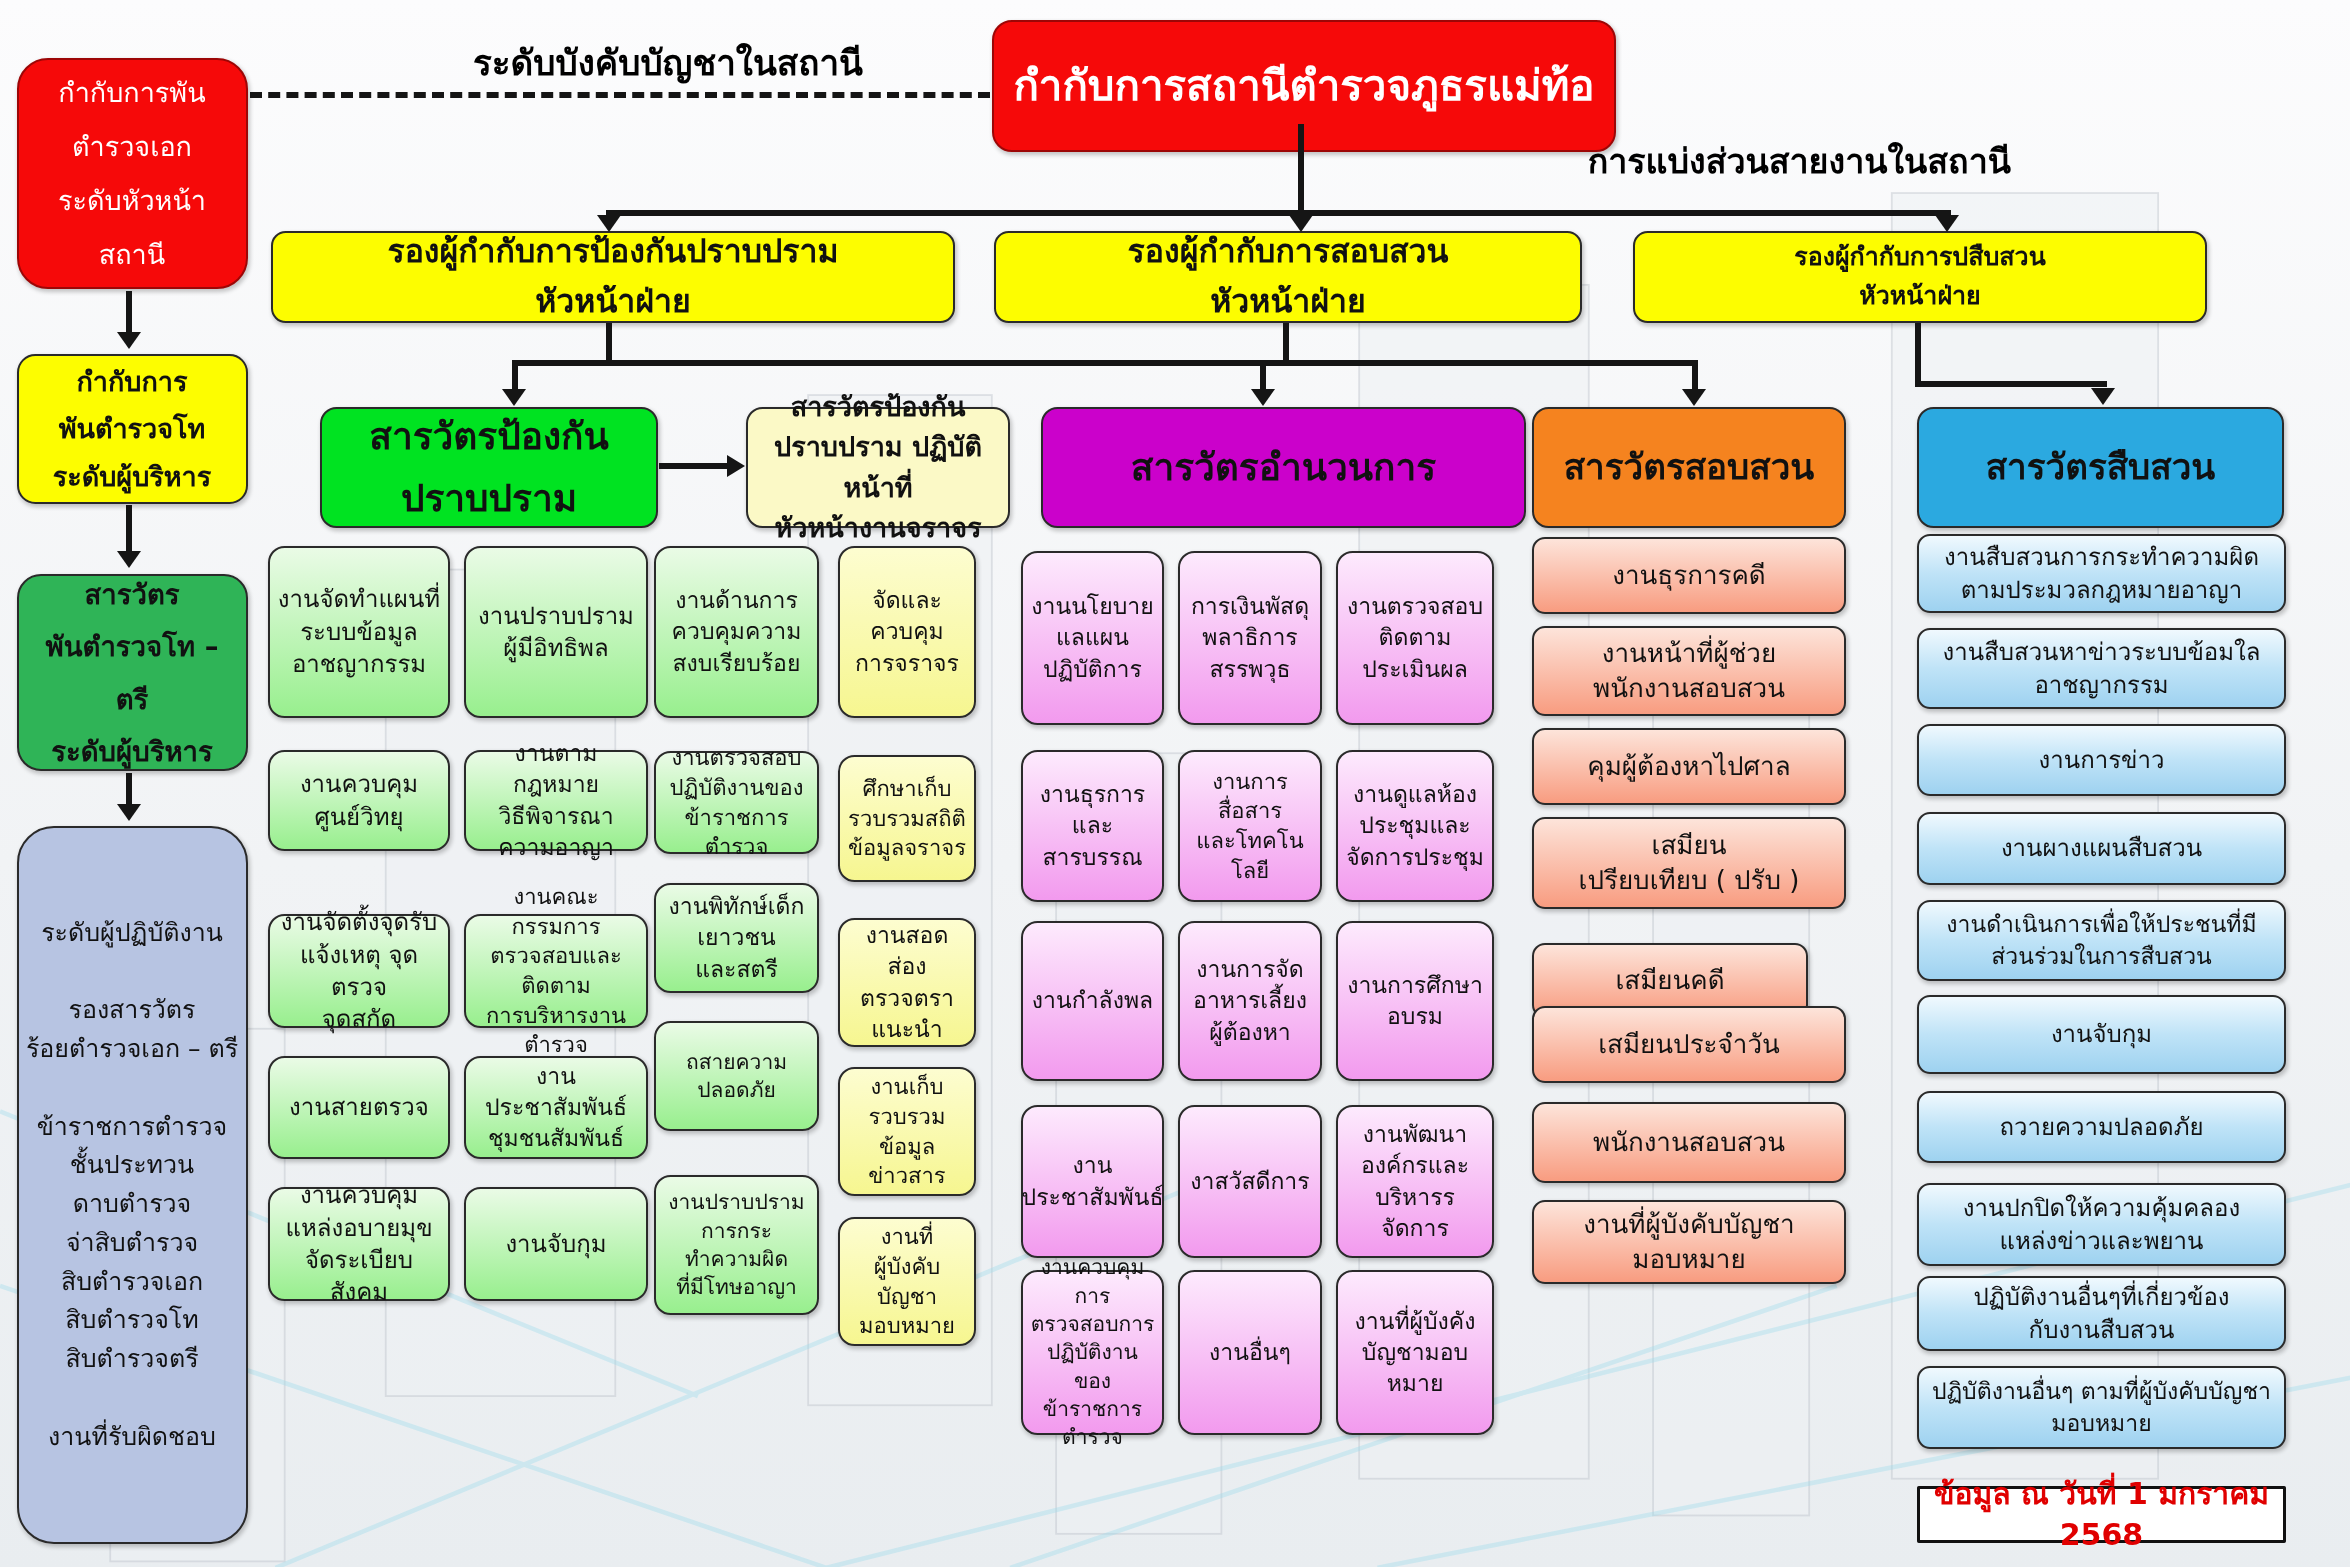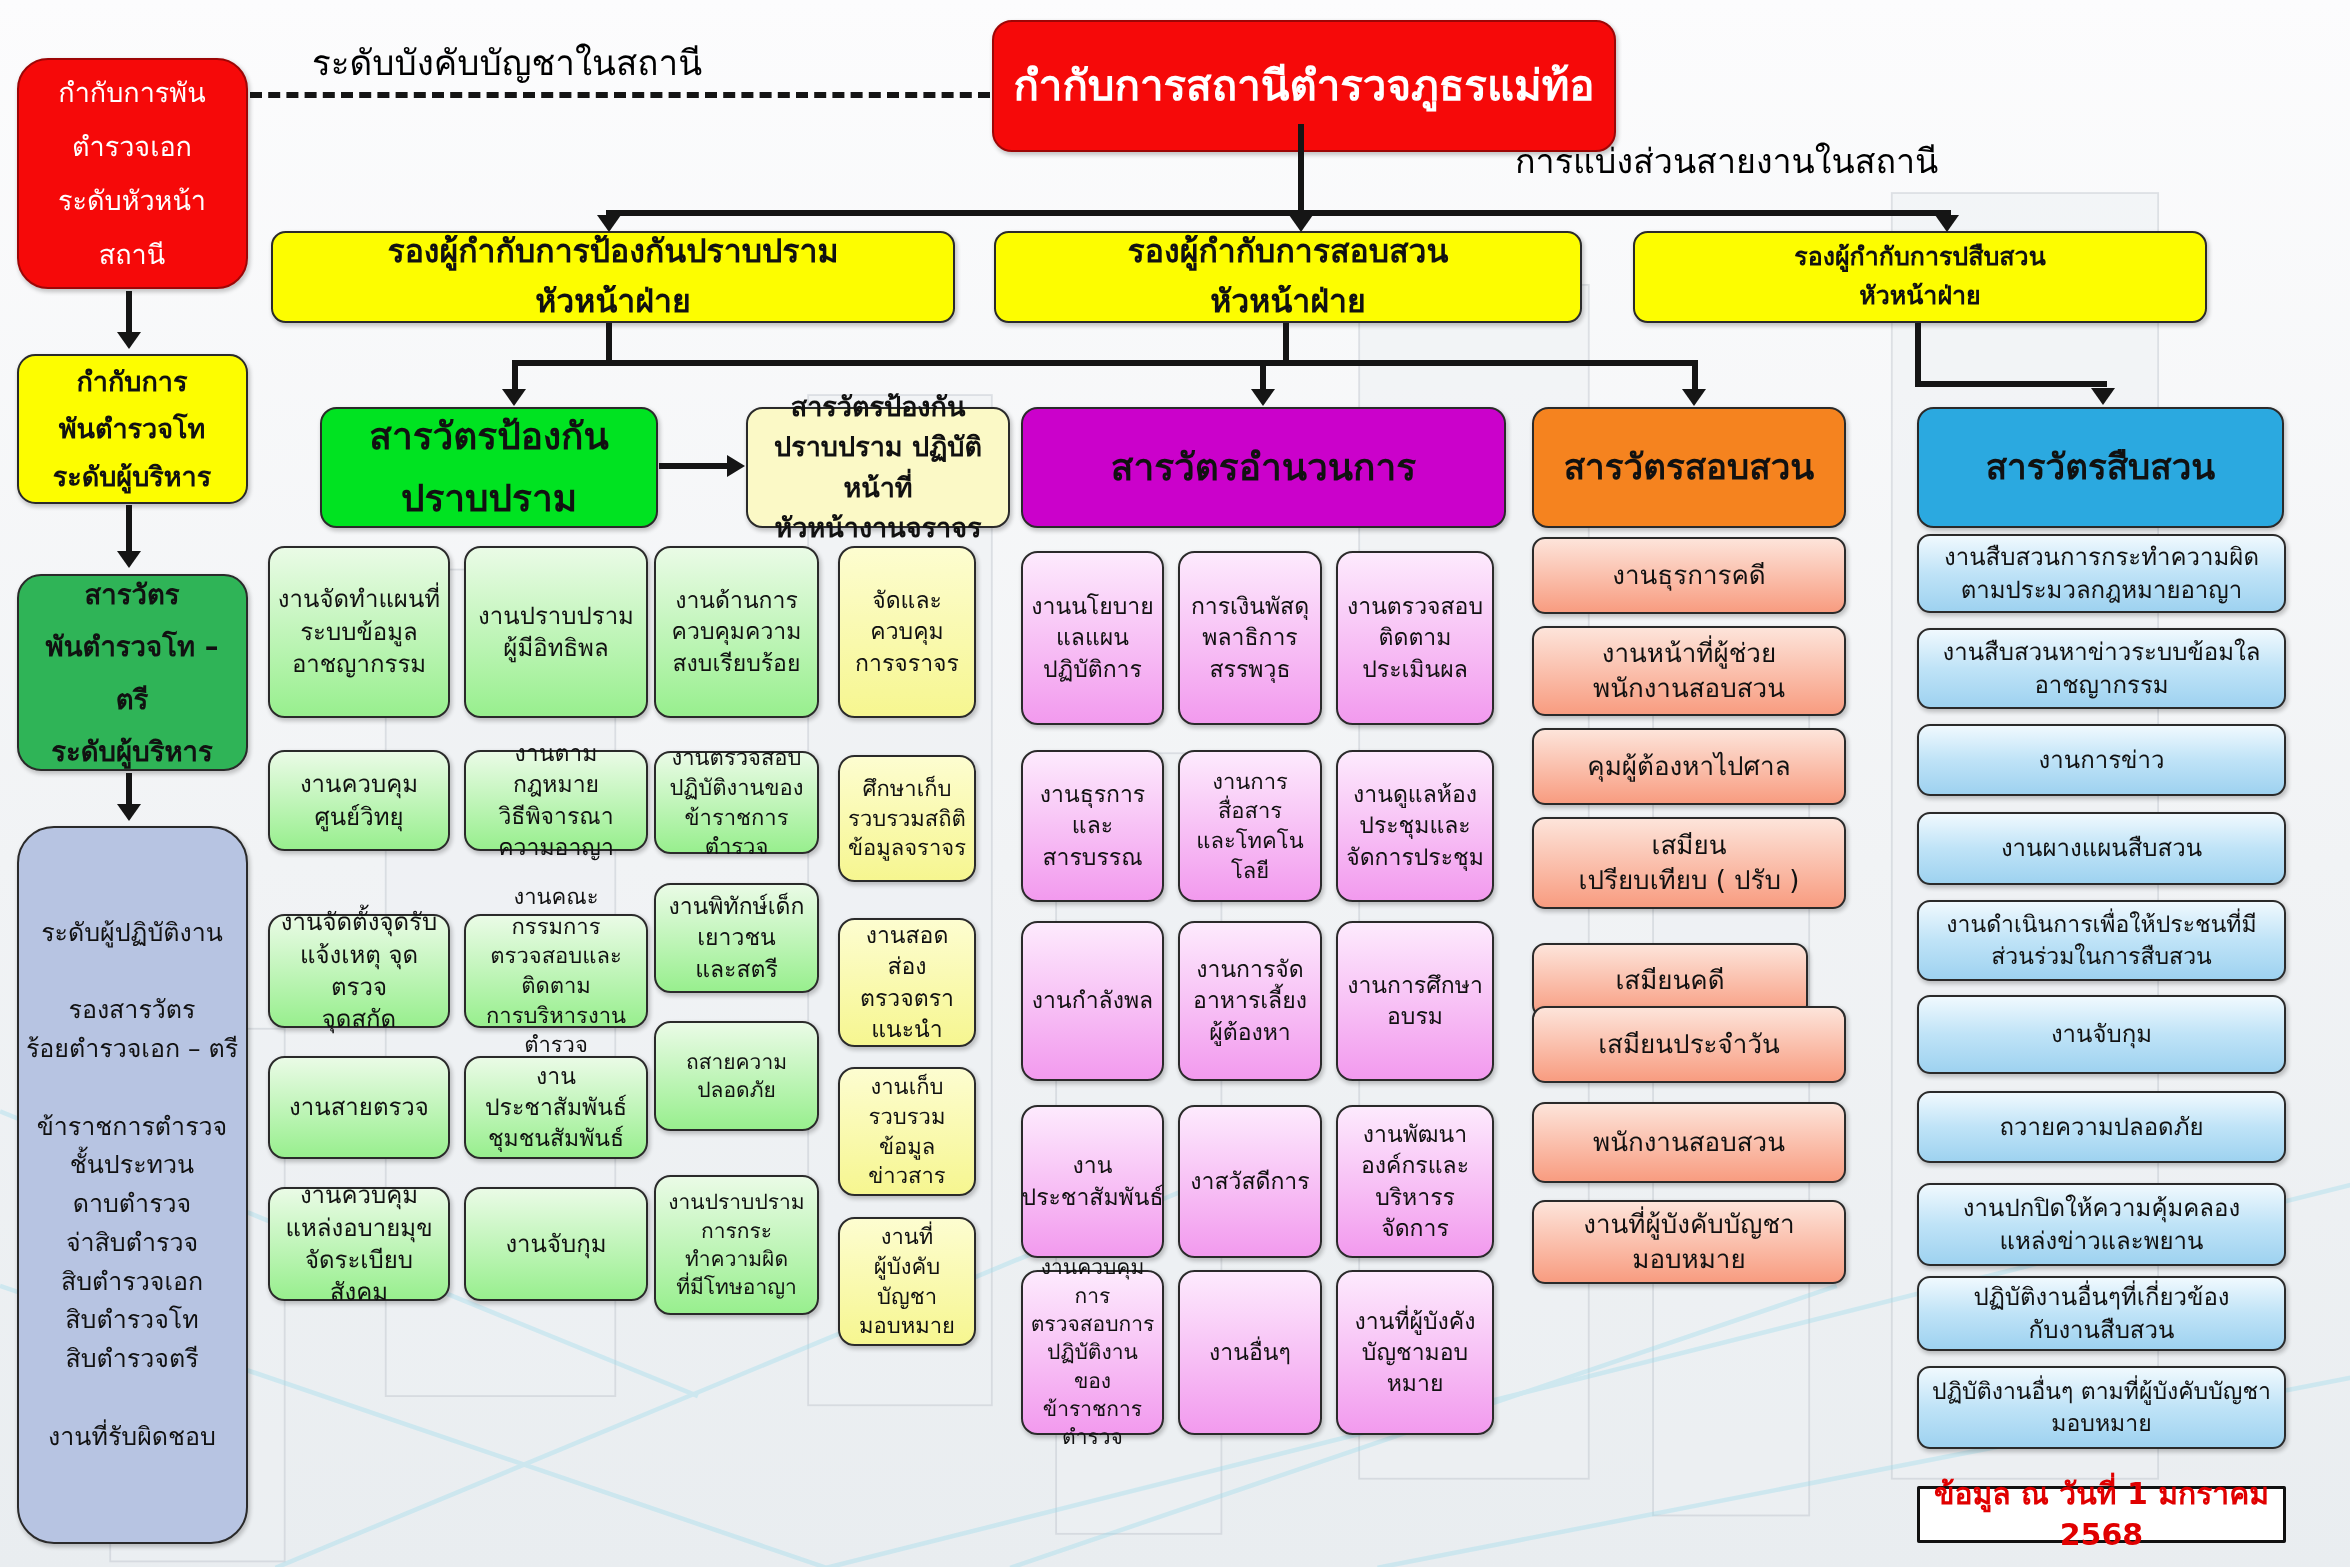--- a/index.html
+++ b/index.html
@@ -20,34 +20,34 @@
     padding:3.7px 7.3px;
   }
   .red-lg{background:#f60909;color:#fff;font-weight:700;border-radius:20px;border-color:#9d0606;}
   .red-sm{background:#f60909;color:#fff;font-weight:400;border-radius:31px;line-height:2.0;border-color:#9d0606;}
   .dep-yellow{background:#fdfd00;font-weight:700;line-height:1.55;border-radius:14.7px;}
   .left-yellow{background:#fdfd00;font-weight:700;line-height:1.75;border-radius:18.4px;}
   .left-green{background:#2fb457;font-weight:700;line-height:1.9;border-radius:24px;}
   .left-gray{background:#b7c4e2;font-weight:500;line-height:1.55;border-radius:37px;}
   .hdr-green{background:#00e321;font-weight:700;line-height:1.65;}
   .hdr-pale{background:#fbf9c6;font-weight:700;line-height:1.5;}
-  .hdr-purple{background:#cb01cb;font-weight:700;}
+  .hdr-purple{background:#cb01cb;font-weight:700;margin-left:20px;}
   .hdr-orange{background:#f5831f;font-weight:700;}
   .hdr-blue{background:#2ba9e0;font-weight:700;}
   .g-body{background:linear-gradient(180deg,#eafbe6 0%,#98ef8e 100%);border-width:2.3px;}
   .y-body{background:linear-gradient(180deg,#fdfdd0 0%,#f6f690 100%);border-width:2.3px;}
   .p-body{background:linear-gradient(180deg,#fdeafd 0%,#f29aee 100%);border-width:2.3px;}
   .o-body{background:linear-gradient(180deg,#fde4da 0%,#f89c80 100%);border-width:2.3px;border-radius:13px;}
   .b-body{background:linear-gradient(180deg,#f0f9fe 0%,#bfe3f7 50%,#9ed2f0 100%);border-width:2.3px;border-radius:13px;}
   .date-box{background:#ffffff;border:3.2px solid #111;border-radius:1.8px;color:#e00000;font-weight:700;box-shadow:none;}
   .ln{position:absolute;background:#151515;z-index:1;}
   .dash{position:absolute;height:0;border-top:6.4px dashed #151515;z-index:1;}
   .arr-d{position:absolute;width:0;height:0;border-left:12px solid transparent;border-right:12px solid transparent;border-top:17.4px solid #151515;z-index:1;}
   .arr-r{position:absolute;width:0;height:0;border-top:11px solid transparent;border-bottom:11px solid transparent;border-left:18.4px solid #151515;z-index:1;}
-  .flabel{position:absolute;font-weight:400;color:#000;text-align:left;z-index:1;}
+  .flabel{position:absolute;font-weight:700;color:#000;text-align:right;z-index:1;}
 </style>
 </head>
 <body>
 
 <div id="canvas">
 
   <svg class="bgdeco" width="2351" height="1568" viewBox="0 0 2560 1707">
     <g stroke="#c7ccd3" stroke-width="2" fill="#eef1f4" opacity="0.55">
       <rect x="420" y="620" width="250" height="900"></rect>
       <rect x="880" y="430" width="200" height="1100"></rect>

